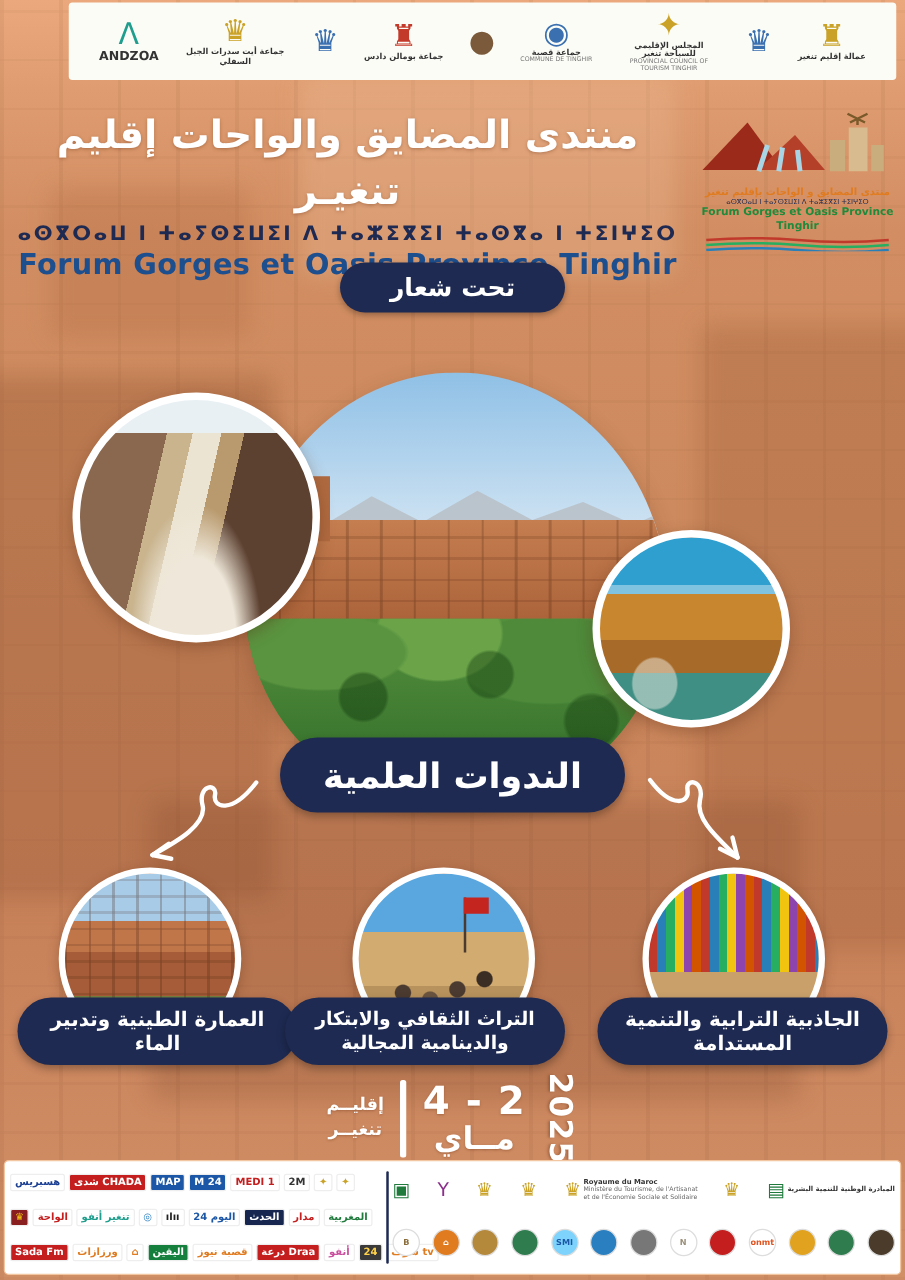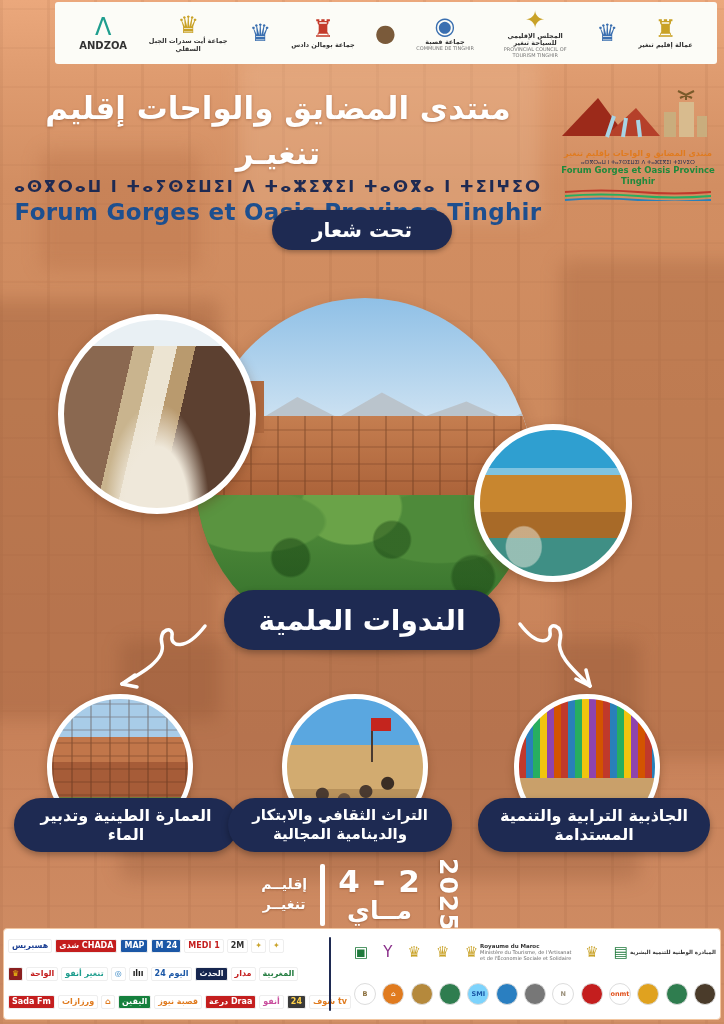--- a/index.html
+++ b/index.html
@@ -119,21 +119,21 @@
   .province{text-align:center;font-weight:bold;font-size:14px;line-height:1.4;direction:rtl;}
   .dbar{width:5px;height:62px;background:#fff;border-radius:2px;}
   .daymonth{text-align:center;font-weight:bold;}
   .days{font-size:31px;letter-spacing:1px;line-height:1.05;}
   .month{font-size:25px;direction:rtl;line-height:1.1;}
   .year{writing-mode:vertical-rl;font-size:25px;font-weight:bold;letter-spacing:1px;}
 
   
   .footer{position:absolute;left:3px;right:3px;bottom:4px;height:92px;background:#fff;
     border:1px solid #f2c6a0;border-radius:4px;display:flex;align-items:stretch;z-index:7;
-    padding:3px 4px;gap:21px;}
+    padding:3px 4px;gap:1px;}
   .media-col{width:298px;display:flex;flex-direction:column;justify-content:space-around;}
   .media-row{display:flex;align-items:center;gap:3px;}
   .chip{font-size:8px;font-weight:bold;padding:2px 3px;border-radius:2px;white-space:nowrap;
     line-height:1;border:1px solid #eee;}
   .fdivider{width:2px;background:#1e2a52;margin:5px 2px;border-radius:1px;}
   .partners-col{flex:1;display:flex;flex-direction:column;justify-content:space-around;min-width:0;}
   .partner-row1{display:flex;align-items:center;justify-content:space-between;gap:2px;}
   .pitem{display:flex;align-items:center;gap:2px;min-width:0;}
   .picon{font-size:15px;line-height:1;}
   .pcap{display:flex;flex-direction:column;font-size:5px;color:#666;line-height:1.2;text-align:left;max-width:92px;}

